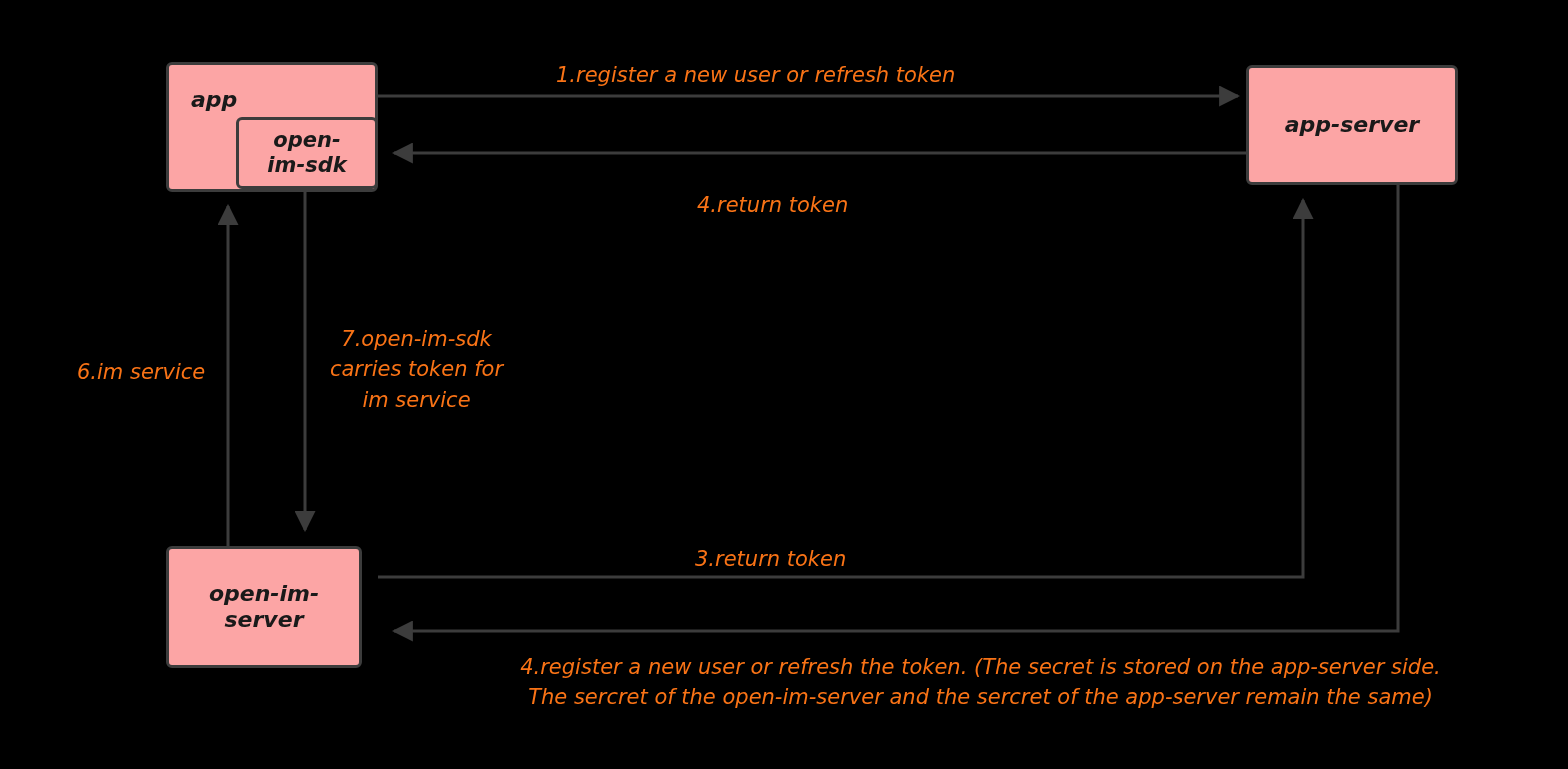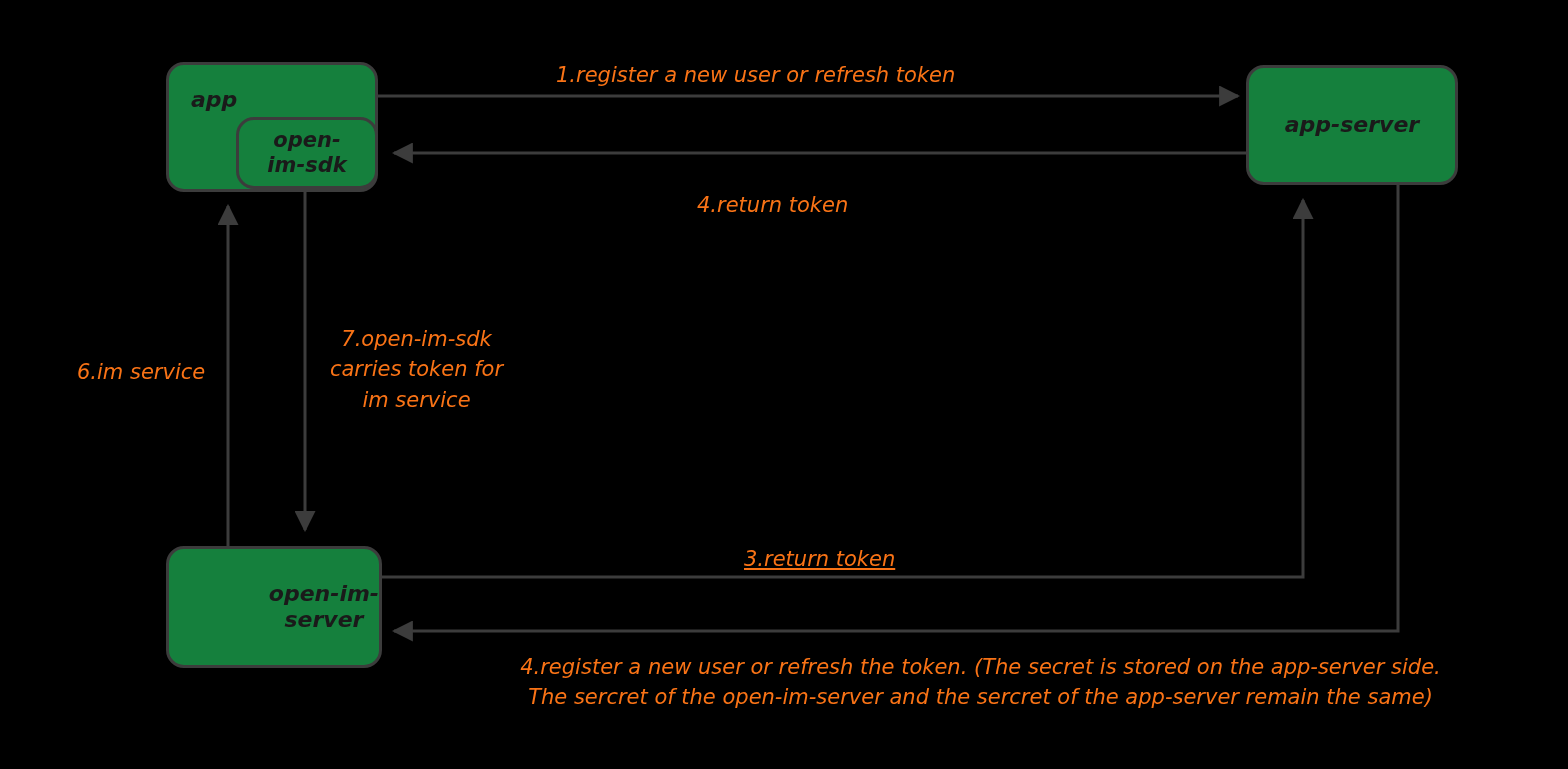--- a/index.html
+++ b/index.html
@@ -10,23 +10,23 @@
   #canvas {
     position: relative;
     width: 1568px;
     height: 769px;
     background: #000000;
     overflow: hidden;
     font-family: "DejaVu Sans", sans-serif;
   }
   .node {
     position: absolute;
-    background: #15803d;
+    background: #fca5a5;
     border: 3px solid #3c3c3c;
-    border-radius: 18px;
+    border-radius: 6px;
     box-sizing: border-box;
     display: flex;
     align-items: center;
     justify-content: center;
     text-align: center;
     color: #1a1a1a;
     font-style: italic;
     font-weight: bold;
     line-height: 1.2;
   }
@@ -51,38 +51,37 @@
   #node-appserver {
     left: 1246px;
     top: 65px;
     width: 212px;
     height: 120px;
     font-size: 22px;
   }
   #node-imserver {
     left: 166px;
     top: 546px;
-    width: 216px;
+    width: 196px;
     height: 122px;
     font-size: 22px;
-    justify-content: flex-end;
   }
   .label {
     position: absolute;
     color: #f97316;
     font-style: italic;
     font-size: 21px;
     line-height: 1.45;
     white-space: pre-line;
   }
   #label-1 { left: 556px; top: 60px; }
   #label-4 { left: 697px; top: 170px; margin-top: 20px; }
   #label-6 { left: 65px; top: 357px; margin-left: 12px; }
   #label-5 { left: 309px; top: 324px; text-align: center; width: 215px;}
-  #label-3 { left: 744px; top: 544px; text-decoration: underline; }
+  #label-3 { left: 695px; top: 544px; }
   #label-2 { left: 443px; top: 652px; text-align: center; width: 1075px; }
   svg.lines {
     position: absolute;
     left: 0;
     top: 0;
     width: 1568px;
     height: 769px;
   }
 </style>
 </head>

